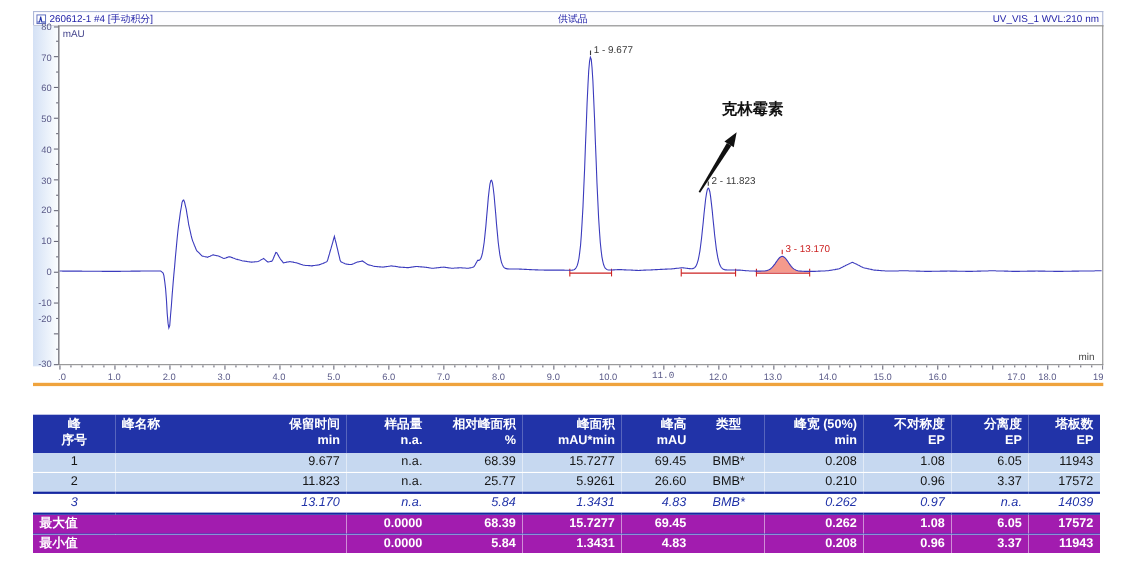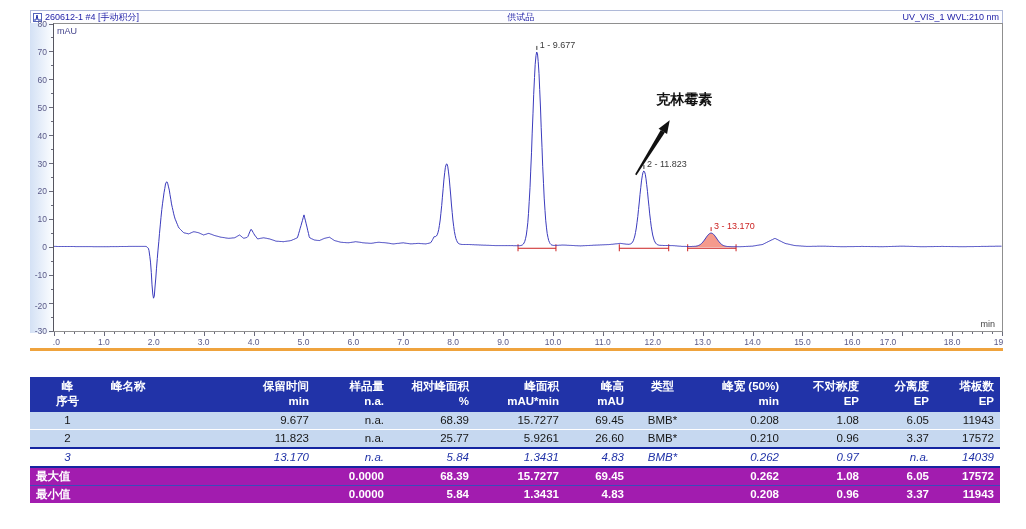--- a/index.html
+++ b/index.html
@@ -68,21 +68,21 @@
     </span>
     <span class="hc">供试品</span>
     <span class="hr">UV_VIS_1 WVL:210 nm</span>
   </div>
 
   <div class="y-axis">
       <div class="ytick" style="top: 307.5px; right: 0px; width: 4px;"></div>
       <div class="ylab" style="top: 303px;">-30</div>
       <div class="ytick" style="top: 293.545px; right: 0px; width: 2px;"></div>
       <div class="ytick" style="top: 279.591px; right: 0px; width: 4px;"></div>
-      <div class="ylab" style="top: 278px;">-20</div>
+      <div class="ylab" style="top: 262px;">-20</div>
       <div class="ytick" style="top: 265.636px; right: 0px; width: 2px;"></div>
       <div class="ytick" style="top: 251.682px; right: 0px; width: 4px;"></div>
       <div class="ylab" style="top: 247.182px;">-10</div>
       <div class="ytick" style="top: 237.727px; right: 0px; width: 2px;"></div>
       <div class="ytick" style="top: 223.773px; right: 0px; width: 4px;"></div>
       <div class="ylab" style="top: 219.273px;">0</div>
       <div class="ytick" style="top: 209.818px; right: 0px; width: 2px;"></div>
       <div class="ytick" style="top: 195.864px; right: 0px; width: 4px;"></div>
       <div class="ylab" style="top: 191.364px;">10</div>
       <div class="ytick" style="top: 181.909px; right: 0px; width: 2px;"></div>
@@ -196,21 +196,21 @@
       <div class="xtick" style="left: 470.011px; height: 2px;"></div>
       <div class="xtick" style="left: 479.989px; height: 2px;"></div>
       <div class="xtick" style="left: 489.968px; height: 2px;"></div>
       <div class="xtick" style="left: 499.947px; height: 4px;"></div>
       <div class="xlab" style="left: 484.947px;">10.0</div>
       <div class="xtick" style="left: 509.926px; height: 2px;"></div>
       <div class="xtick" style="left: 519.905px; height: 2px;"></div>
       <div class="xtick" style="left: 529.884px; height: 2px;"></div>
       <div class="xtick" style="left: 539.863px; height: 2px;"></div>
       <div class="xtick" style="left: 549.842px; height: 4px;"></div>
-      <div class="xlab" style="left: 534.842px;">11.0</div>
+      <div class="xlab" style="left: 534.842px; font-family: Liberation Mono, monospace;">11.0</div>
       <div class="xtick" style="left: 559.821px; height: 2px;"></div>
       <div class="xtick" style="left: 569.8px; height: 2px;"></div>
       <div class="xtick" style="left: 579.779px; height: 2px;"></div>
       <div class="xtick" style="left: 589.758px; height: 2px;"></div>
       <div class="xtick" style="left: 599.737px; height: 4px;"></div>
       <div class="xlab" style="left: 584.737px;">12.0</div>
       <div class="xtick" style="left: 609.716px; height: 2px;"></div>
       <div class="xtick" style="left: 619.695px; height: 2px;"></div>
       <div class="xtick" style="left: 629.674px; height: 2px;"></div>
       <div class="xtick" style="left: 639.653px; height: 2px;"></div>
@@ -232,21 +232,21 @@
       <div class="xtick" style="left: 769.379px; height: 2px;"></div>
       <div class="xtick" style="left: 779.358px; height: 2px;"></div>
       <div class="xtick" style="left: 789.337px; height: 2px;"></div>
       <div class="xtick" style="left: 799.316px; height: 4px;"></div>
       <div class="xlab" style="left: 784.316px;">16.0</div>
       <div class="xtick" style="left: 809.295px; height: 2px;"></div>
       <div class="xtick" style="left: 819.274px; height: 2px;"></div>
       <div class="xtick" style="left: 829.253px; height: 2px;"></div>
       <div class="xtick" style="left: 839.232px; height: 2px;"></div>
       <div class="xtick" style="left: 849.211px; height: 4px;"></div>
-      <div class="xlab" style="left: 820px;">17.0</div>
+      <div class="xlab" style="left: 856px;">17.0</div>
       <div class="xtick" style="left: 859.189px; height: 2px;"></div>
       <div class="xtick" style="left: 869.168px; height: 2px;"></div>
       <div class="xtick" style="left: 879.147px; height: 2px;"></div>
       <div class="xtick" style="left: 889.126px; height: 2px;"></div>
       <div class="xtick" style="left: 899.105px; height: 4px;"></div>
       <div class="xlab" style="left: 884.105px;">18.0</div>
       <div class="xtick" style="left: 909.084px; height: 2px;"></div>
       <div class="xtick" style="left: 919.063px; height: 2px;"></div>
       <div class="xtick" style="left: 929.042px; height: 2px;"></div>
       <div class="xtick" style="left: 939.021px; height: 2px;"></div>

